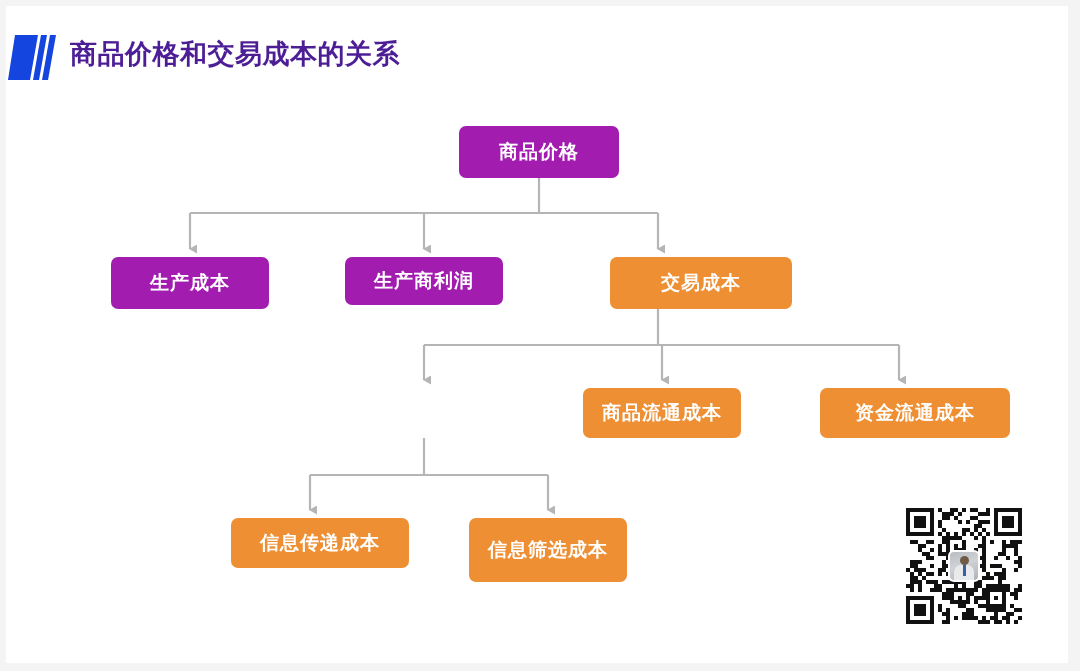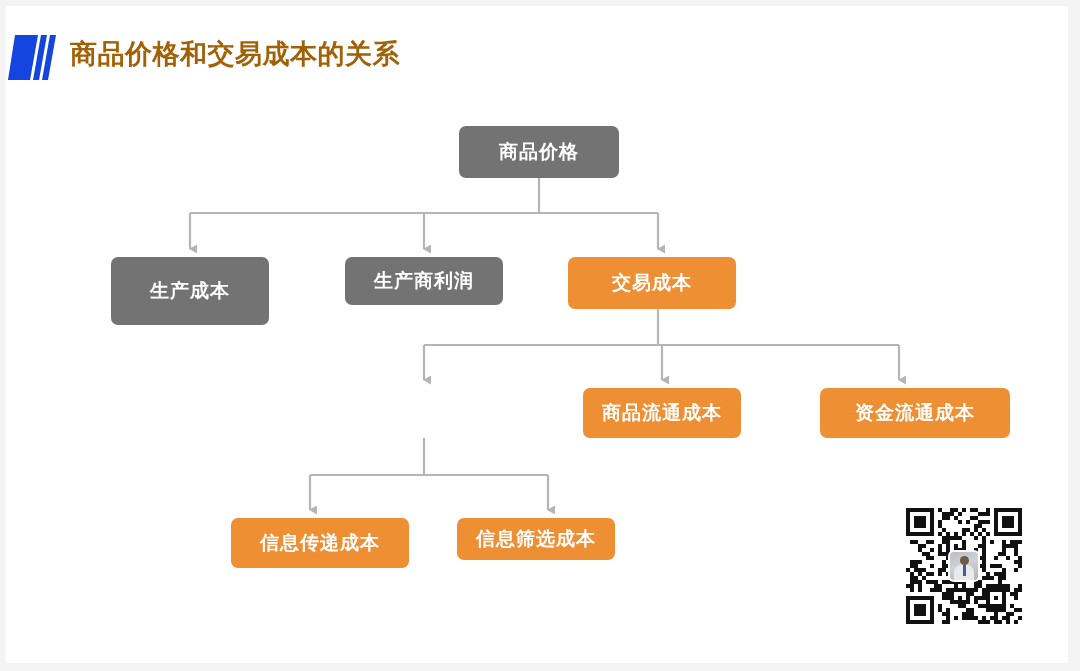--- a/index.html
+++ b/index.html
@@ -45,21 +45,21 @@
     position: relative;
     width: 50px;
     height: 52px;
     margin-right: 12px;
     flex: 0 0 auto;
   }
   .logo-mark svg { display: block; }
   .page-title {
     font-size: 27px;
     font-weight: bold;
-    color: #a16207;
+    color: #4c1d95;
     letter-spacing: 0.5px;
     white-space: nowrap;
     line-height: 1;
   }
 
   
   .canvas {
     position: absolute;
     left: 0;
     top: 0;
@@ -79,21 +79,21 @@
     align-items: center;
     justify-content: center;
     border-radius: 7px;
     color: #ffffff;
     font-weight: bold;
     font-size: 19px;
     letter-spacing: 1px;
     white-space: nowrap;
     box-sizing: border-box;
   }
-  .node.blue   { background: #737373; }
+  .node.blue   { background: #a21caf; }
   .node.orange { background: #ee8f34; }
 
   
   .qr-wrap {
     position: absolute;
     left: 906px;
     top: 508px;
     width: 116px;
     height: 116px;
   }
@@ -181,41 +181,41 @@
         <path d="M310,475 L548,475"></path>
         <path d="M310,475 L310,510" marker-end="url(#arrow)"></path>
         <path d="M548,475 L548,510" marker-end="url(#arrow)"></path>
       </g>
     </svg>
 
     <div class="node blue" style="left:459px; top:126px; width:160px; height:52px;">
       <span>商品价格</span>
     </div>
 
-    <div class="node blue" style="left:111px; top:257px; width:158px; height:68px;">
+    <div class="node blue" style="left:111px; top:257px; width:158px; height:52px;">
       <span>生产成本</span>
     </div>
     <div class="node blue" style="left:345px; top:257px; width:158px; height:48px;">
       <span>生产商利润</span>
     </div>
-    <div class="node orange" style="left:568px; top:257px; width:168px; height:52px;">
+    <div class="node orange" style="left:610px; top:257px; width:182px; height:52px;">
       <span>交易成本</span>
     </div>
 
     <div class="node orange" style="left:583px; top:388px; width:158px; height:50px;">
       <span>商品流通成本</span>
     </div>
     <div class="node orange" style="left:820px; top:388px; width:190px; height:50px;">
       <span>资金流通成本</span>
     </div>
 
     <div class="node orange" style="left:231px; top:518px; width:178px; height:50px;">
       <span>信息传递成本</span>
     </div>
-    <div class="node orange" style="left:457px; top:518px; width:158px; height:42px;">
+    <div class="node orange" style="left:469px; top:518px; width:158px; height:64px;">
       <span>信息筛选成本</span>
     </div>
   </div>
 
   <div class="qr-wrap">
     <svg id="qr-svg" width="116" height="116" viewBox="0 0 29 29" shape-rendering="crispEdges">
       <rect width="29" height="29" fill="#ffffff"></rect>
       <g id="qr-cells" fill="#111111">
           <path d="M0,0h1v1h-1zM1,0h1v1h-1zM2,0h1v1h-1zM3,0h1v1h-1zM4,0h1v1h-1zM5,0h1v1h-1zM6,0h1v1h-1zM8,0h1v1h-1zM11,0h1v1h-1zM12,0h1v1h-1zM14,0h1v1h-1zM16,0h1v1h-1zM17,0h1v1h-1zM20,0h1v1h-1zM22,0h1v1h-1zM23,0h1v1h-1zM24,0h1v1h-1zM25,0h1v1h-1zM26,0h1v1h-1zM27,0h1v1h-1zM28,0h1v1h-1zM0,1h1v1h-1zM6,1h1v1h-1zM9,1h1v1h-1zM10,1h1v1h-1zM11,1h1v1h-1zM13,1h1v1h-1zM18,1h1v1h-1zM19,1h1v1h-1zM20,1h1v1h-1zM22,1h1v1h-1zM28,1h1v1h-1zM0,2h1v1h-1zM2,2h1v1h-1zM3,2h1v1h-1zM4,2h1v1h-1zM6,2h1v1h-1zM9,2h1v1h-1zM10,2h1v1h-1zM12,2h1v1h-1zM16,2h1v1h-1zM17,2h1v1h-1zM22,2h1v1h-1zM24,2h1v1h-1zM25,2h1v1h-1zM26,2h1v1h-1zM28,2h1v1h-1zM0,3h1v1h-1zM2,3h1v1h-1zM3,3h1v1h-1zM4,3h1v1h-1zM6,3h1v1h-1zM8,3h1v1h-1zM13,3h1v1h-1zM15,3h1v1h-1zM18,3h1v1h-1zM19,3h1v1h-1zM20,3h1v1h-1zM22,3h1v1h-1zM24,3h1v1h-1zM25,3h1v1h-1zM26,3h1v1h-1zM28,3h1v1h-1zM0,4h1v1h-1zM2,4h1v1h-1zM3,4h1v1h-1zM4,4h1v1h-1zM6,4h1v1h-1zM8,4h1v1h-1zM17,4h1v1h-1zM18,4h1v1h-1zM22,4h1v1h-1zM24,4h1v1h-1zM25,4h1v1h-1zM26,4h1v1h-1zM28,4h1v1h-1zM0,5h1v1h-1zM6,5h1v1h-1zM9,5h1v1h-1zM14,5h1v1h-1zM15,5h1v1h-1zM17,5h1v1h-1zM19,5h1v1h-1zM22,5h1v1h-1zM28,5h1v1h-1zM0,6h1v1h-1zM1,6h1v1h-1zM2,6h1v1h-1zM3,6h1v1h-1zM4,6h1v1h-1zM5,6h1v1h-1zM6,6h1v1h-1zM8,6h1v1h-1zM10,6h1v1h-1zM12,6h1v1h-1zM14,6h1v1h-1zM16,6h1v1h-1zM18,6h1v1h-1zM20,6h1v1h-1zM22,6h1v1h-1zM23,6h1v1h-1zM24,6h1v1h-1zM25,6h1v1h-1zM26,6h1v1h-1zM27,6h1v1h-1zM28,6h1v1h-1zM9,7h1v1h-1zM10,7h1v1h-1zM11,7h1v1h-1zM12,7h1v1h-1zM13,7h1v1h-1zM17,7h1v1h-1zM19,7h1v1h-1zM1,8h1v1h-1zM2,8h1v1h-1zM5,8h1v1h-1zM6,8h1v1h-1zM9,8h1v1h-1zM10,8h1v1h-1zM14,8h1v1h-1zM19,8h1v1h-1zM21,8h1v1h-1zM24,8h1v1h-1zM26,8h1v1h-1zM27,8h1v1h-1zM28,8h1v1h-1zM3,9h1v1h-1zM4,9h1v1h-1zM8,9h1v1h-1zM10,9h1v1h-1zM12,9h1v1h-1zM14,9h1v1h-1zM18,9h1v1h-1zM19,9h1v1h-1zM24,9h1v1h-1zM25,9h1v1h-1zM26,9h1v1h-1zM27,9h1v1h-1zM3,10h1v1h-1zM6,10h1v1h-1zM8,10h1v1h-1zM10,10h1v1h-1zM12,10h1v1h-1zM13,10h1v1h-1zM14,10h1v1h-1zM17,10h1v1h-1zM19,10h1v1h-1zM24,10h1v1h-1zM27,10h1v1h-1zM4,11h1v1h-1zM5,11h1v1h-1zM8,11h1v1h-1zM9,11h1v1h-1zM10,11h1v1h-1zM19,11h1v1h-1zM23,11h1v1h-1zM24,11h1v1h-1zM27,11h1v1h-1zM5,12h1v1h-1zM6,12h1v1h-1zM10,12h1v1h-1zM18,12h1v1h-1zM19,12h1v1h-1zM22,12h1v1h-1zM25,12h1v1h-1zM28,12h1v1h-1zM1,13h1v1h-1zM2,13h1v1h-1zM3,13h1v1h-1zM9,13h1v1h-1zM19,13h1v1h-1zM27,13h1v1h-1zM28,13h1v1h-1zM1,14h1v1h-1zM2,14h1v1h-1zM6,14h1v1h-1zM9,14h1v1h-1zM10,14h1v1h-1zM18,14h1v1h-1zM19,14h1v1h-1zM21,14h1v1h-1zM22,14h1v1h-1zM23,14h1v1h-1zM28,14h1v1h-1zM0,15h1v1h-1zM2,15h1v1h-1zM3,15h1v1h-1zM4,15h1v1h-1zM8,15h1v1h-1zM9,15h1v1h-1zM19,15h1v1h-1zM24,15h1v1h-1zM27,15h1v1h-1zM1,16h1v1h-1zM3,16h1v1h-1zM5,16h1v1h-1zM6,16h1v1h-1zM8,16h1v1h-1zM10,16h1v1h-1zM20,16h1v1h-1zM22,16h1v1h-1zM23,16h1v1h-1zM24,16h1v1h-1zM1,17h1v1h-1zM2,17h1v1h-1zM4,17h1v1h-1zM19,17h1v1h-1zM20,17h1v1h-1zM21,17h1v1h-1zM23,17h1v1h-1zM24,17h1v1h-1zM1,18h1v1h-1zM2,18h1v1h-1zM3,18h1v1h-1zM5,18h1v1h-1zM6,18h1v1h-1zM7,18h1v1h-1zM9,18h1v1h-1zM10,18h1v1h-1zM11,18h1v1h-1zM12,18h1v1h-1zM13,18h1v1h-1zM14,18h1v1h-1zM17,18h1v1h-1zM18,18h1v1h-1zM23,18h1v1h-1zM0,19h1v1h-1zM1,19h1v1h-1zM3,19h1v1h-1zM7,19h1v1h-1zM8,19h1v1h-1zM12,19h1v1h-1zM14,19h1v1h-1zM17,19h1v1h-1zM18,19h1v1h-1zM20,19h1v1h-1zM21,19h1v1h-1zM22,19h1v1h-1zM23,19h1v1h-1zM24,19h1v1h-1zM25,19h1v1h-1zM28,19h1v1h-1zM1,20h1v1h-1zM3,20h1v1h-1zM6,20h1v1h-1zM7,20h1v1h-1zM8,20h1v1h-1zM10,20h1v1h-1zM11,20h1v1h-1zM12,20h1v1h-1zM13,20h1v1h-1zM14,20h1v1h-1zM15,20h1v1h-1zM16,20h1v1h-1zM17,20h1v1h-1zM19,20h1v1h-1zM20,20h1v1h-1zM21,20h1v1h-1zM22,20h1v1h-1zM23,20h1v1h-1zM24,20h1v1h-1zM25,20h1v1h-1zM27,20h1v1h-1zM28,20h1v1h-1zM9,21h1v1h-1zM10,21h1v1h-1zM11,21h1v1h-1zM15,21h1v1h-1zM16,21h1v1h-1zM19,21h1v1h-1zM20,21h1v1h-1zM24,21h1v1h-1zM26,21h1v1h-1zM27,21h1v1h-1zM0,22h1v1h-1zM1,22h1v1h-1zM2,22h1v1h-1zM3,22h1v1h-1zM4,22h1v1h-1zM5,22h1v1h-1zM6,22h1v1h-1zM9,22h1v1h-1zM10,22h1v1h-1zM11,22h1v1h-1zM13,22h1v1h-1zM15,22h1v1h-1zM17,22h1v1h-1zM18,22h1v1h-1zM19,22h1v1h-1zM20,22h1v1h-1zM22,22h1v1h-1zM24,22h1v1h-1zM27,22h1v1h-1zM0,23h1v1h-1zM6,23h1v1h-1zM11,23h1v1h-1zM12,23h1v1h-1zM13,23h1v1h-1zM14,23h1v1h-1zM15,23h1v1h-1zM17,23h1v1h-1zM20,23h1v1h-1zM24,23h1v1h-1zM0,24h1v1h-1zM2,24h1v1h-1zM3,24h1v1h-1zM4,24h1v1h-1zM6,24h1v1h-1zM8,24h1v1h-1zM13,24h1v1h-1zM14,24h1v1h-1zM18,24h1v1h-1zM19,24h1v1h-1zM20,24h1v1h-1zM21,24h1v1h-1zM22,24h1v1h-1zM23,24h1v1h-1zM24,24h1v1h-1zM26,24h1v1h-1zM0,25h1v1h-1zM2,25h1v1h-1zM3,25h1v1h-1zM4,25h1v1h-1zM6,25h1v1h-1zM8,25h1v1h-1zM10,25h1v1h-1zM15,25h1v1h-1zM16,25h1v1h-1zM20,25h1v1h-1zM21,25h1v1h-1zM22,25h1v1h-1zM23,25h1v1h-1zM24,25h1v1h-1zM27,25h1v1h-1zM28,25h1v1h-1zM0,26h1v1h-1zM2,26h1v1h-1zM3,26h1v1h-1zM4,26h1v1h-1zM6,26h1v1h-1zM9,26h1v1h-1zM10,26h1v1h-1zM14,26h1v1h-1zM15,26h1v1h-1zM16,26h1v1h-1zM22,26h1v1h-1zM25,26h1v1h-1zM26,26h1v1h-1zM0,27h1v1h-1zM6,27h1v1h-1zM10,27h1v1h-1zM12,27h1v1h-1zM14,27h1v1h-1zM15,27h1v1h-1zM16,27h1v1h-1zM17,27h1v1h-1zM19,27h1v1h-1zM21,27h1v1h-1zM22,27h1v1h-1zM24,27h1v1h-1zM25,27h1v1h-1zM28,27h1v1h-1zM0,28h1v1h-1zM1,28h1v1h-1zM2,28h1v1h-1zM3,28h1v1h-1zM4,28h1v1h-1zM5,28h1v1h-1zM6,28h1v1h-1zM9,28h1v1h-1zM10,28h1v1h-1zM18,28h1v1h-1zM19,28h1v1h-1zM20,28h1v1h-1zM22,28h1v1h-1zM23,28h1v1h-1zM25,28h1v1h-1zM27,28h1v1h-1z"></path>
         </g>

